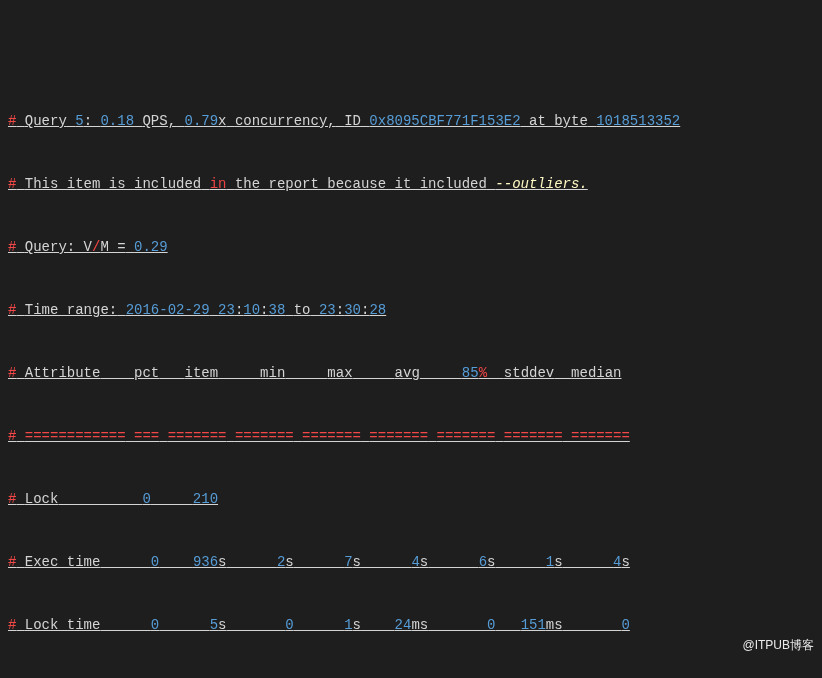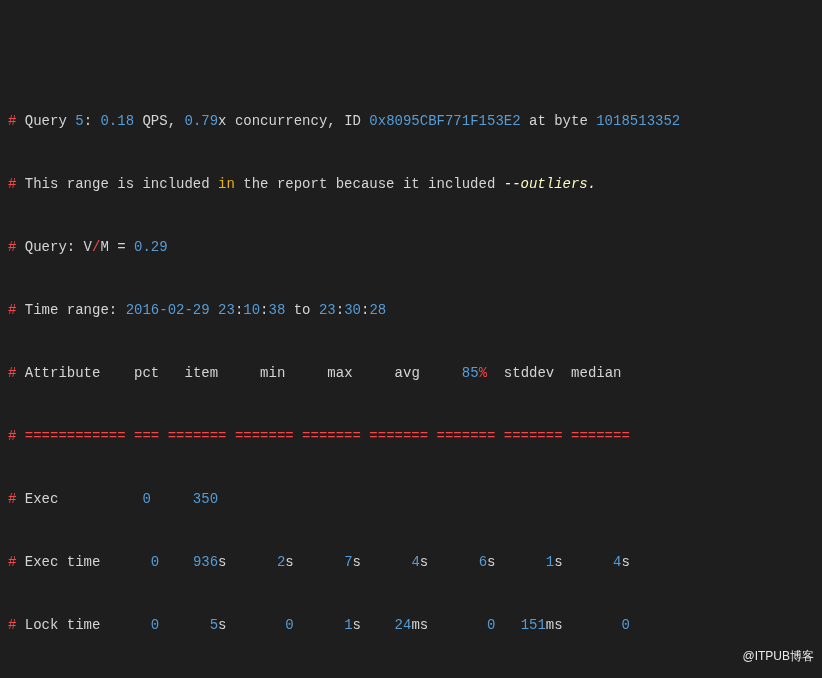--- a/index.html
+++ b/index.html
@@ -12,53 +12,53 @@
     color: #d4d4d4;
     width: 822px;
     height: 678px;
     box-sizing: border-box;
     overflow: hidden;
     white-space: pre;
     position: relative;
   }
   .hash    { color: #f44747; }
   .num     { color: #569cd6; }
-  .kw      { color: #eab308; }
+  .kw      { color: #ef4444; }
   .comment { color: #fef9c3; font-style: italic; }
   .white   { color: #d4d4d4; }
   .watermark {
     position: absolute;
     right: 8px;
-    bottom: 11px;
+    bottom: 22px;
     color: #fff;
     font-size: 12px;
     font-family: sans-serif;
     opacity: .9;
   }
-  .line { display:block; }
+  .line { display:block;text-decoration:underline; }
 </style>
 </head>
 <body>
 
 
 
 
 <span class="line"><span class="hash">#</span> <span class="white">Query</span> <span class="num">5</span><span class="white">: </span><span class="num">0.18</span> <span class="white">QPS,</span> <span class="num">0.79</span><span class="white">x</span> <span class="white">concurrency,</span> <span class="white">ID</span> <span class="num">0x8095CBF771F153E2</span> <span class="white">at byte</span> <span class="num">1018513352</span></span>
 
-<span class="line"><span class="hash">#</span> <span class="white">This range is included</span> <span class="kw">in</span> <span class="white">the report because it included</span> <span class="comment">--outliers.</span></span>
+<span class="line"><span class="hash">#</span> <span class="white">This item is included</span> <span class="kw">in</span> <span class="white">the report because it included</span> <span class="comment">--outliers.</span></span>
 
 <span class="line"><span class="hash">#</span> <span class="white">Query: V</span><span class="hash">/</span><span class="white">M =</span> <span class="num">0.29</span></span>
 
 <span class="line"><span class="hash">#</span> <span class="white">Time range:</span> <span class="num">2016-02-29</span> <span class="num">23</span><span class="white">:</span><span class="num">10</span><span class="white">:</span><span class="num">38</span> <span class="white">to</span> <span class="num">23</span><span class="white">:</span><span class="num">30</span><span class="white">:</span><span class="num">28</span></span>
 
 <span class="line"><span class="hash">#</span> <span class="white">Attribute</span>    <span class="white">pct</span>   <span class="white">item</span>     <span class="white">min</span>     <span class="white">max</span>     <span class="white">avg</span>     <span class="num">85</span><span class="hash">%</span>  <span class="white">stddev</span>  <span class="white">median</span></span>
 
 <span class="line"><span class="hash">#</span> <span class="hash">============</span> <span class="hash">===</span> <span class="hash">=======</span> <span class="hash">=======</span> <span class="hash">=======</span> <span class="hash">=======</span> <span class="hash">=======</span> <span class="hash">=======</span> <span class="hash">=======</span></span>
 
-<span class="line"><span class="hash">#</span> <span class="white">Exec</span>          <span class="num">0</span>     <span class="num">350</span></span>
+<span class="line"><span class="hash">#</span> <span class="white">Lock</span>          <span class="num">0</span>     <span class="num">210</span></span>
 
 <span class="line"><span class="hash">#</span> <span class="white">Exec time</span>      <span class="num">0</span>    <span class="num">936</span><span class="white">s</span>      <span class="num">2</span><span class="white">s</span>      <span class="num">7</span><span class="white">s</span>      <span class="num">4</span><span class="white">s</span>      <span class="num">6</span><span class="white">s</span>      <span class="num">1</span><span class="white">s</span>      <span class="num">4</span><span class="white">s</span></span>
 
 <span class="line"><span class="hash">#</span> <span class="white">Lock time</span>      <span class="num">0</span>      <span class="num">5</span><span class="white">s</span>       <span class="num">0</span>      <span class="num">1</span><span class="white">s</span>    <span class="num">24</span><span class="white">ms</span>       <span class="num">0</span>   <span class="num">151</span><span class="white">ms</span>       <span class="num">0</span></span>
 
 
 
 
 
 

